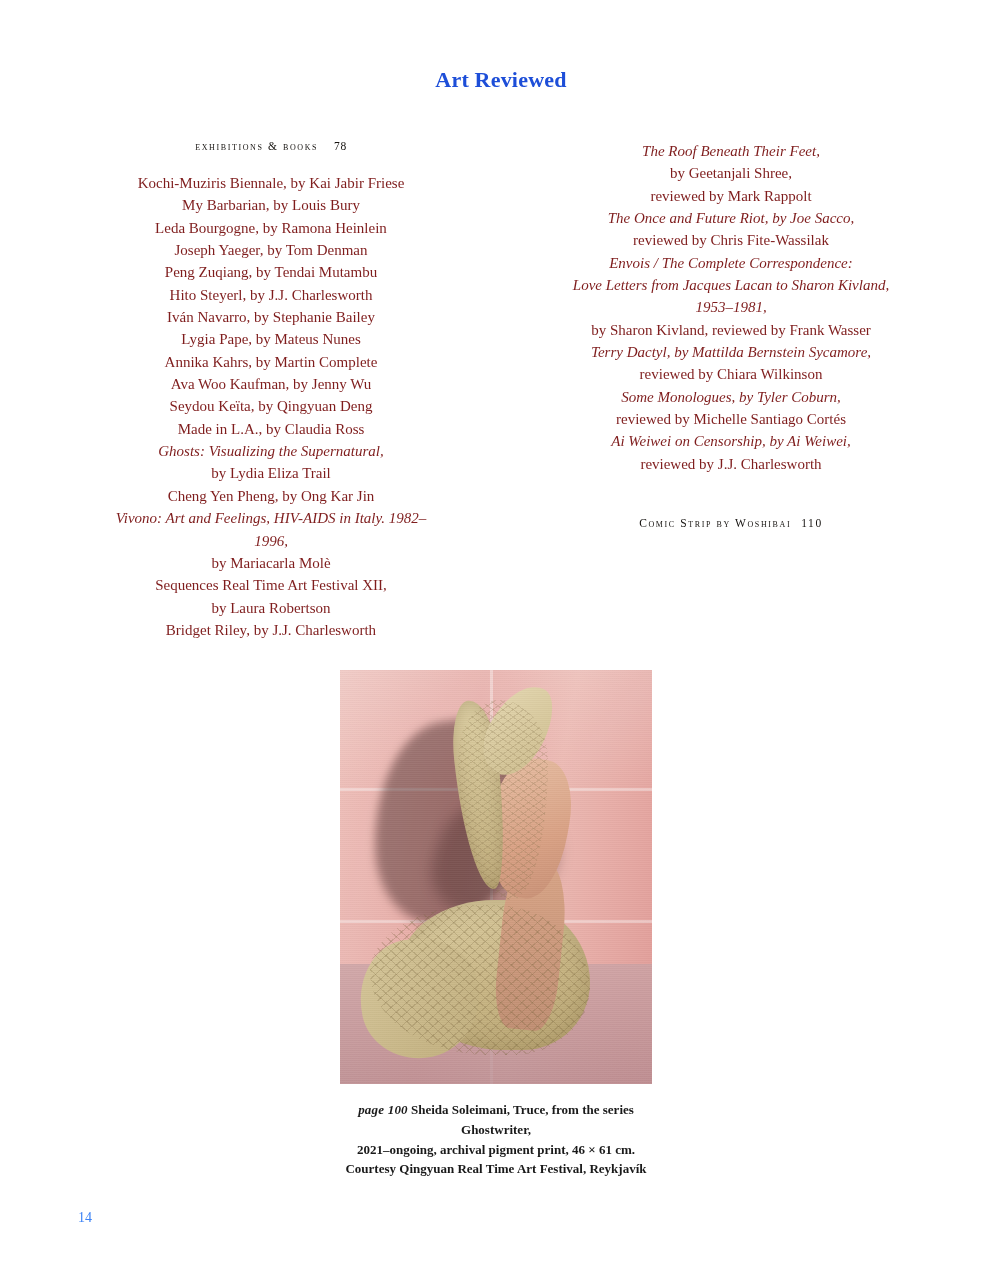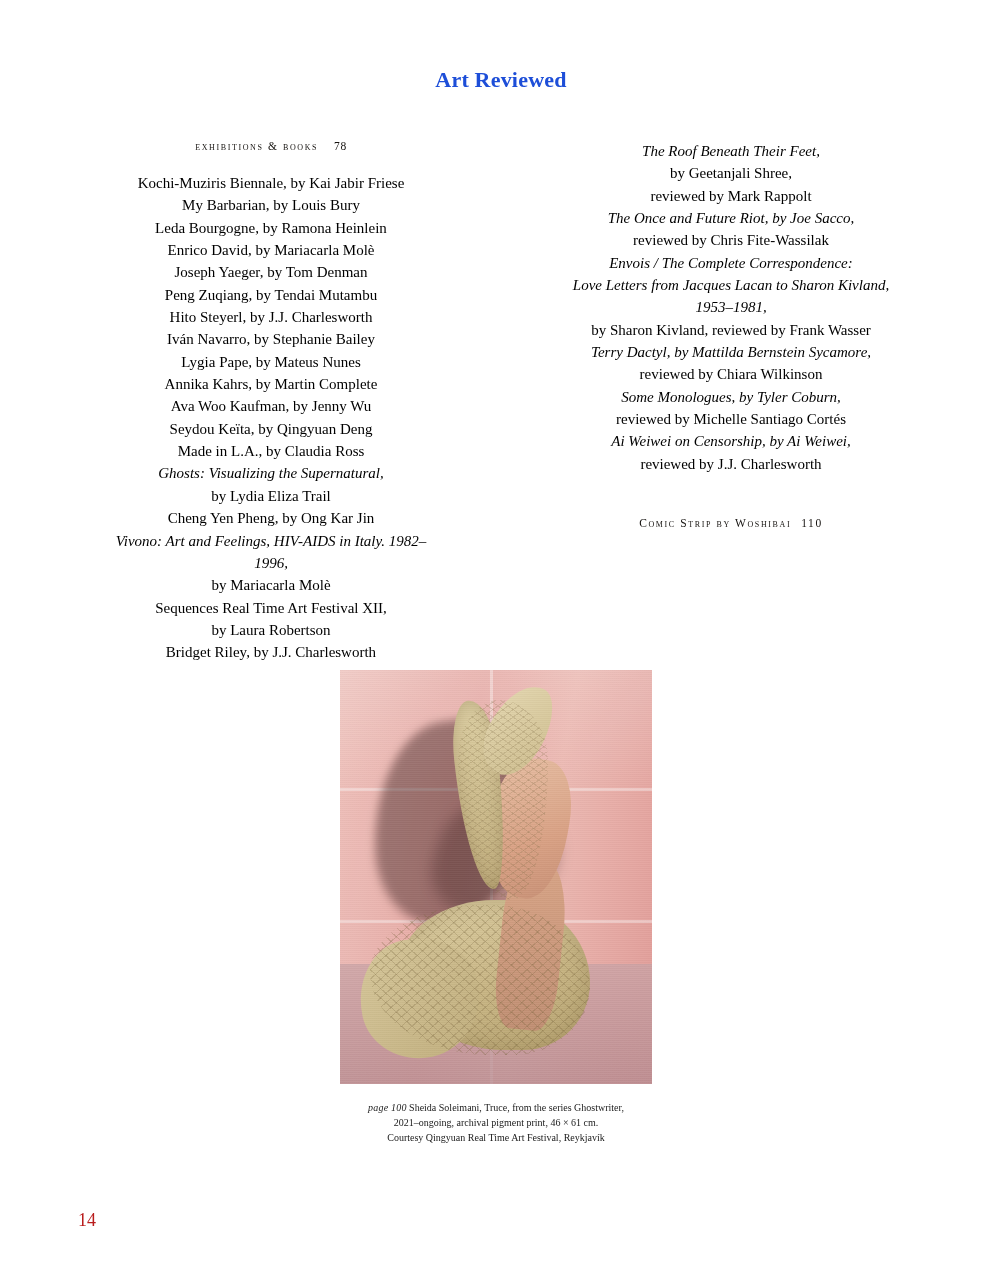--- a/index.html
+++ b/index.html
@@ -54,21 +54,21 @@
     font-variant: small-caps;
   }
   .section-head .num {
     margin-left: 16px;
     letter-spacing: 0.6px;
   }
 
   .entry {
     font-size: 15px;
     line-height: 1.49;
-    color: #000000;
+    color: #7f1d1d;
   }
   .entry em, .ital {
     font-style: italic;
   }
 
   .right-col .entry {
     line-height: 1.49;
   }
 
   .comic-head {
@@ -227,53 +227,53 @@
   .photo .grain {
     position: absolute;
     inset: 0;
     background-image: repeating-linear-gradient(0deg, rgba(255,255,255,0.035) 0 1px, rgba(0,0,0,0.02) 1px 2px);
     pointer-events: none;
   }
 
   .caption {
     margin-top: 16px;
     text-align: center;
-    font-size: 10px;
+    font-size: 13px;
     line-height: 1.52;
     color: #1a1a1a;
+    font-weight: bold;
   }
   .caption .pg {
     font-style: italic;
     letter-spacing: 0.2px;
   }
 
   .folio {
     position: absolute;
     left: 78px;
     top: 1210px;
-    font-size: 18px;
-    color: #b91c1c;
+    font-size: 14px;
+    color: #3b82f6;
   }
 </style>
 </head>
 <body>
 
 <h1 class="page-title">Art Reviewed</h1>
 
 <div class="columns">
 
   <div class="col left-col">
     <div class="section-head">
       <span class="sc">Exhibitions &amp; Books</span><span class="num">78</span>
     </div>
 
     <div class="entry">Kochi-Muziris Biennale, by Kai Jabir Friese</div>
     <div class="entry">My Barbarian, by Louis Bury</div>
     <div class="entry">Leda Bourgogne, by Ramona Heinlein</div>
-    <div class="entry">Enrico David, by Mariacarla Molè</div>
     <div class="entry">Joseph Yaeger, by Tom Denman</div>
     <div class="entry">Peng Zuqiang, by Tendai Mutambu</div>
     <div class="entry">Hito Steyerl, by J.J. Charlesworth</div>
     <div class="entry">Iván Navarro, by Stephanie Bailey</div>
     <div class="entry">Lygia Pape, by Mateus Nunes</div>
     <div class="entry">Annika Kahrs, by Martin Complete</div>
     <div class="entry">Ava Woo Kaufman, by Jenny Wu</div>
     <div class="entry">Seydou Keïta, by Qingyuan Deng</div>
     <div class="entry ital-lead">Made in L.A., by Claudia Ross</div>
     <div class="entry ital">Ghosts: Visualizing the Supernatural,</div>

